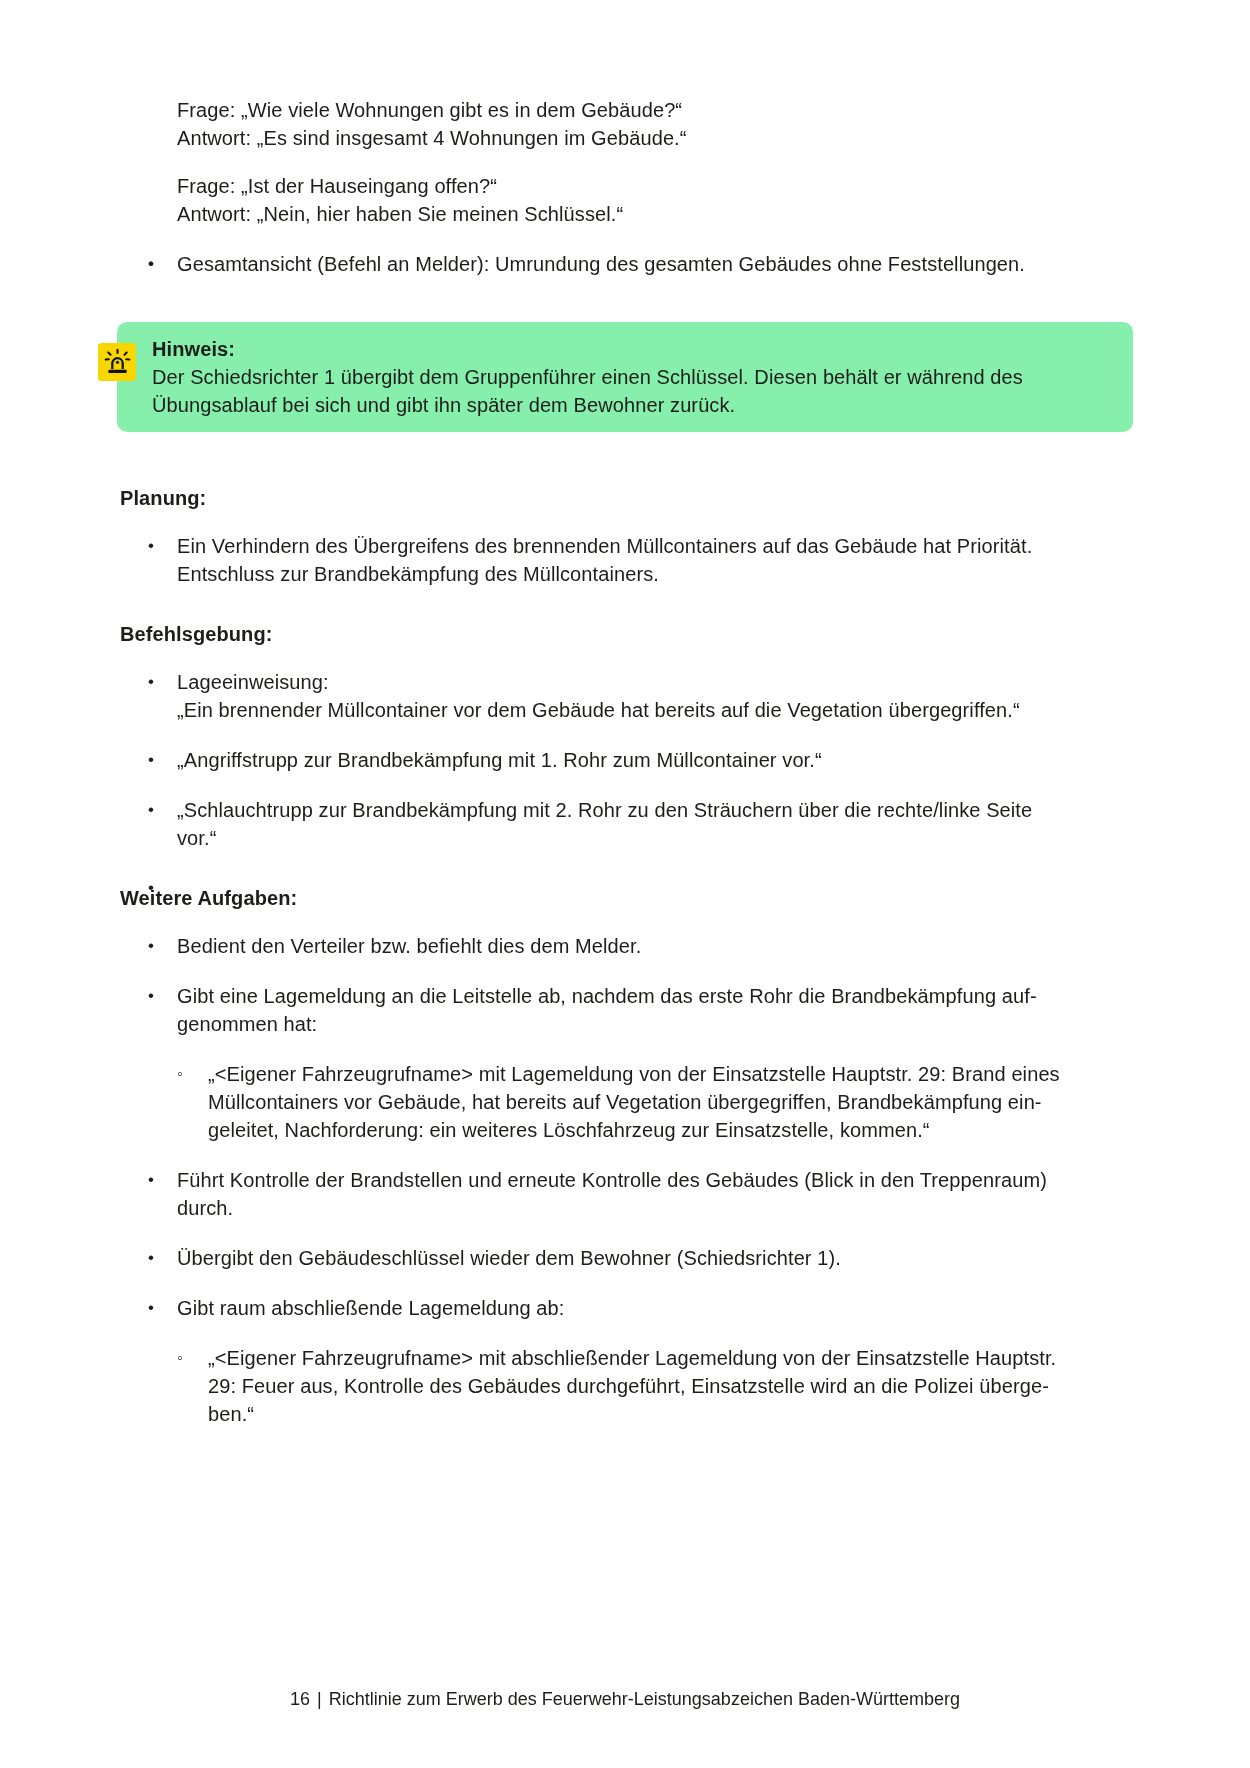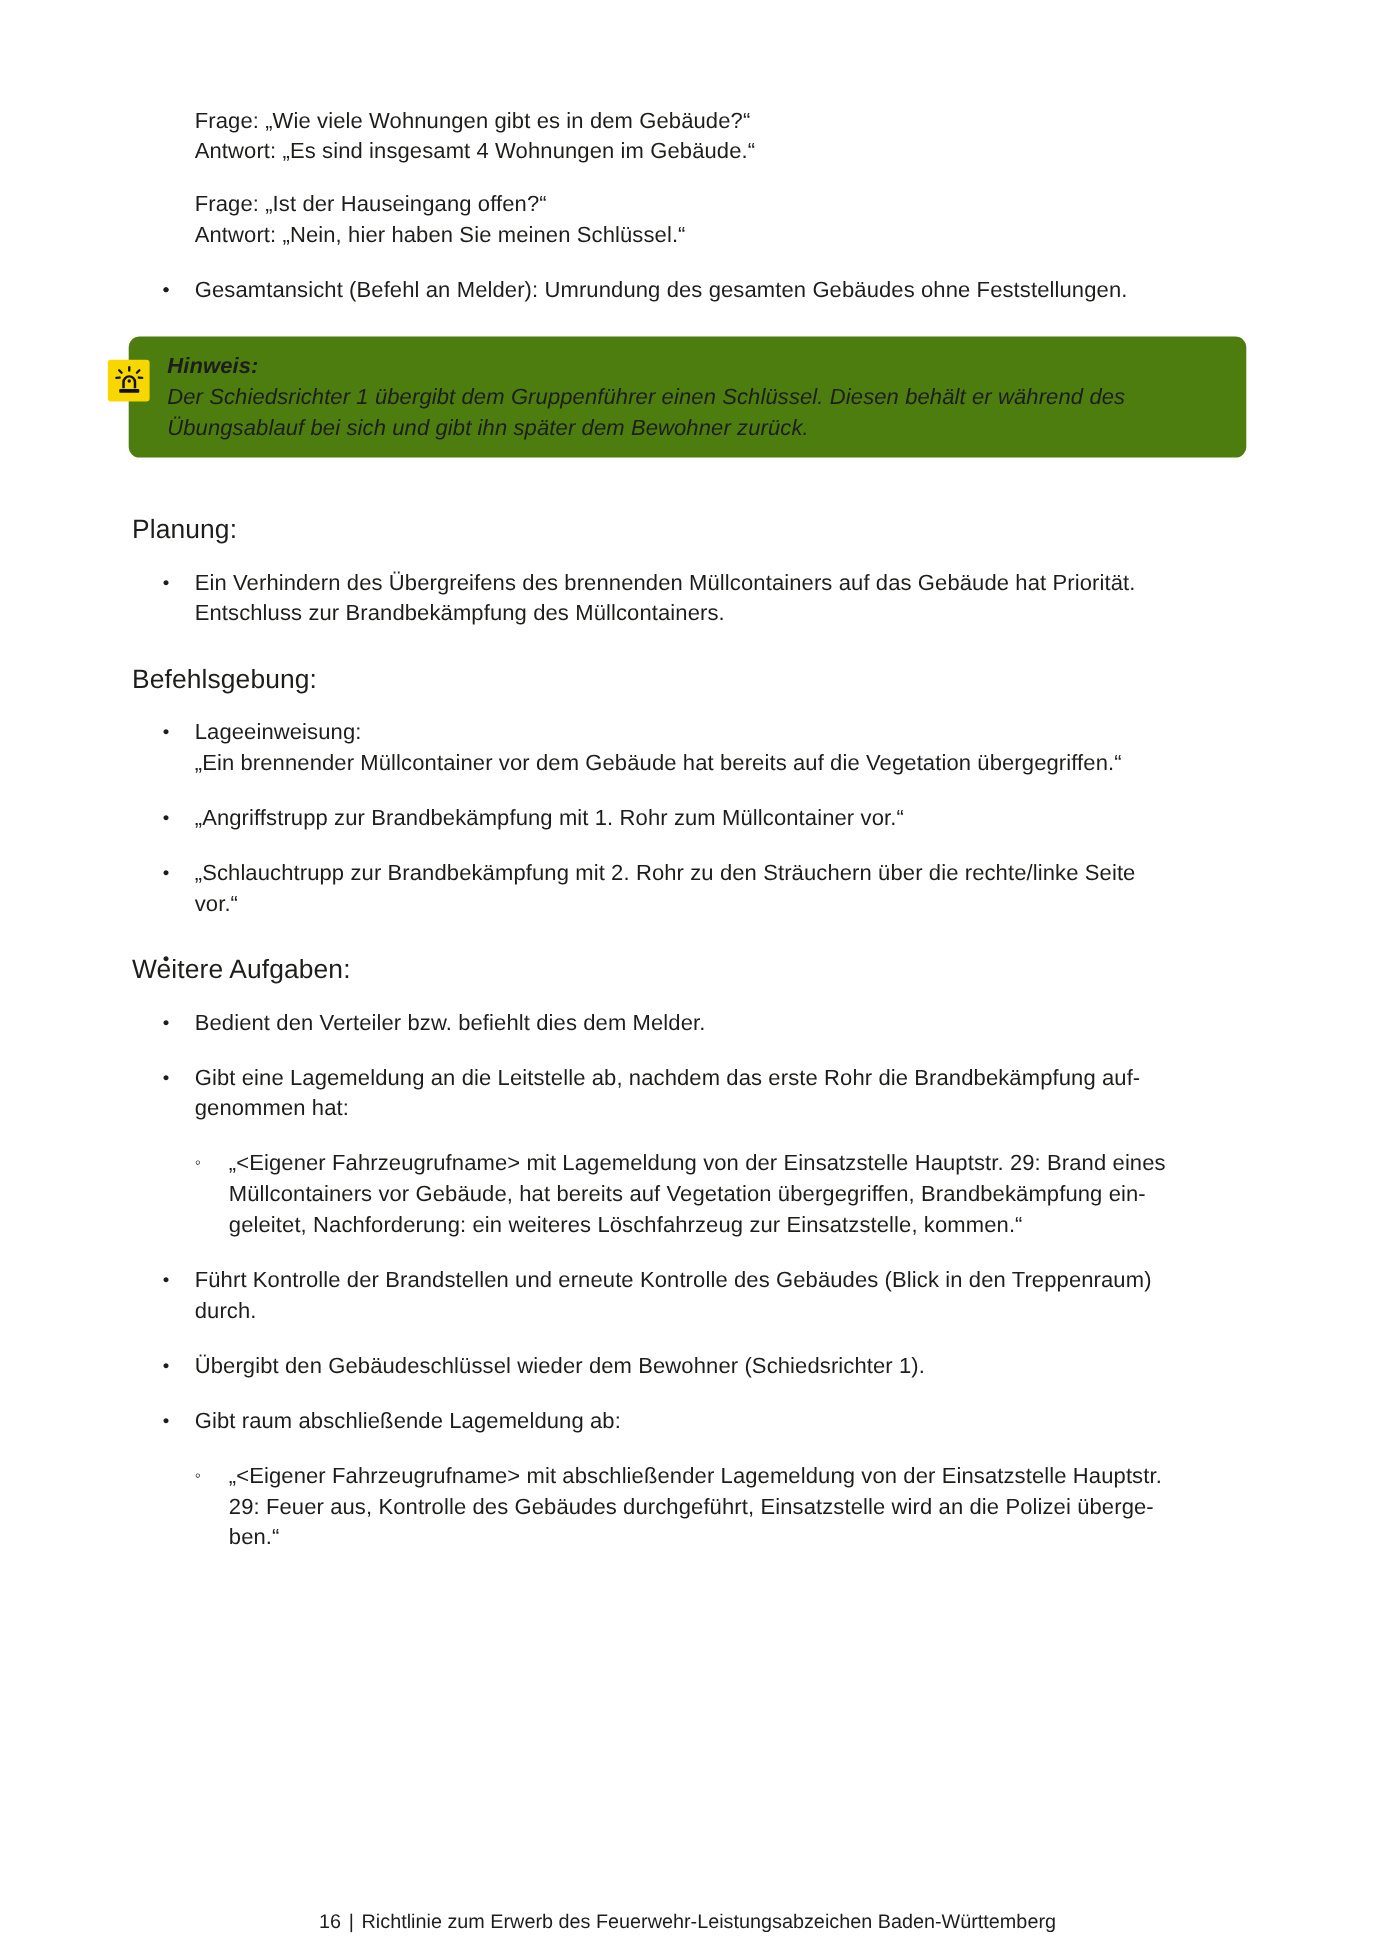--- a/index.html
+++ b/index.html
@@ -17,40 +17,39 @@
     font-size: 20px; line-height: 28px;
     letter-spacing: 0.1px;
   }
   .qa { margin: 12px 0 20px 57px; }
   .li { position: relative; margin-bottom: 22px; }
   .li-main { padding-left: 57px; }
   .li-sub  { padding-left: 88px; }
   .li .marker { position: absolute; top: 0; line-height: 28px; }
   .li-main > .marker { left: 28px; font-size: 17px; }
   .li-sub  > .marker { left: 57px; font-size: 16px; }
-  .sec-h { font-size: 24px; font-weight: 400; margin: 32px 0 20px 0; }
+  .sec-h { font-size: 20px; font-weight: 700; margin: 32px 0 20px 0; }
   .hinweis {
     position: relative;
     width: 1016px;
-    margin: 28px 0 52px -3px;
-    background: #4d7c0f;
+    margin: 44px 0 52px -3px;
+    background: #86efac;
     border-radius: 10px;
     padding: 13px 30px 13px 35px;
-    font-style: italic;
   }
   .hinweis-title { font-weight: 700; }
   .hinweis-icon {
     position: absolute; left: -19px; top: 21px;
     width: 38px; height: 38px;
     background: #F8D600; border-radius: 3px;
     display: flex; align-items: center; justify-content: center;
   }
   .hinweis-icon svg { display: block; }
   .footer {
-    position: absolute; top: 1734px; left: 0; width: 100%;
+    position: absolute; top: 1686px; left: 0; width: 100%;
     text-align: center; font-size: 18px; line-height: 26px;
     color: #1D1D1B;
   }
   .footer .sep { margin: 0 7px; }
 </style>
 </head>
 <body>
 
 <div class="page">
   <main class="content">

